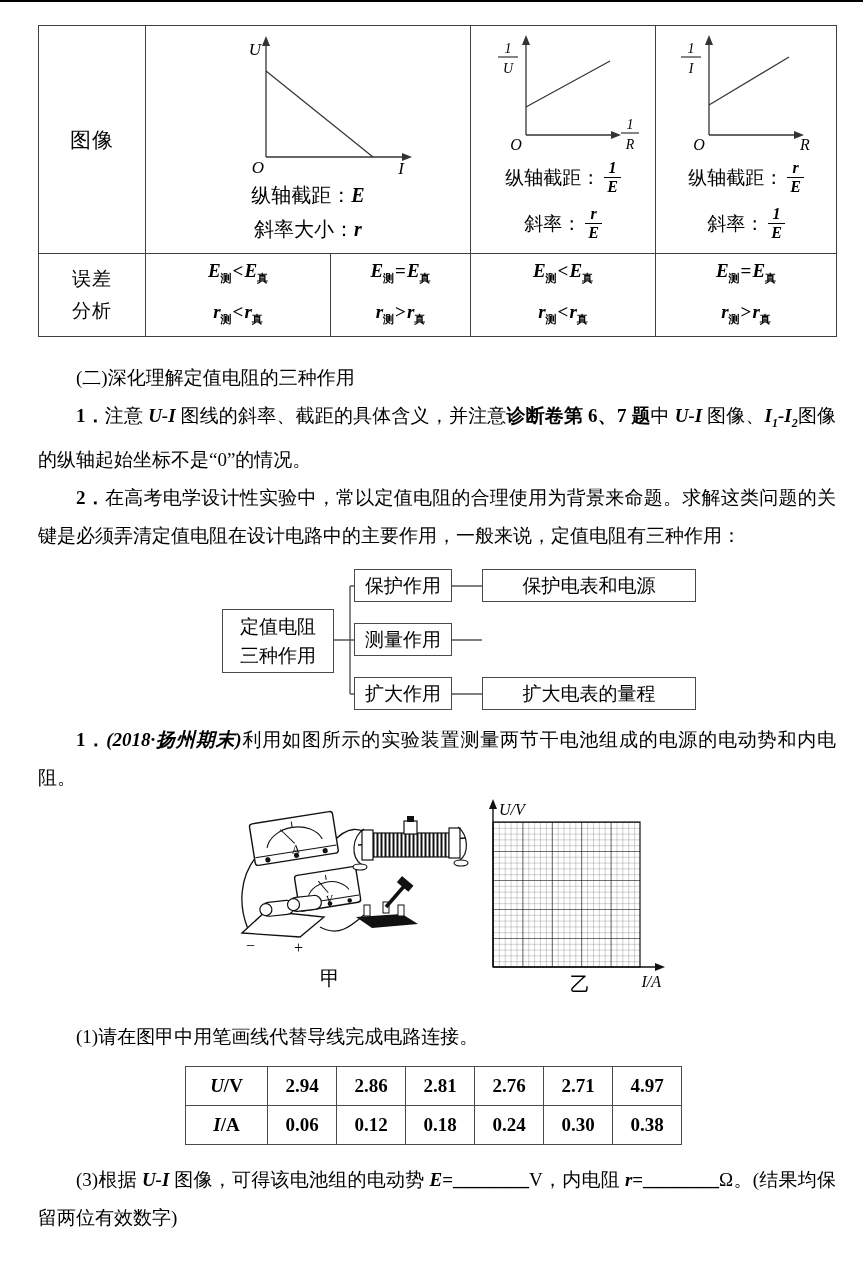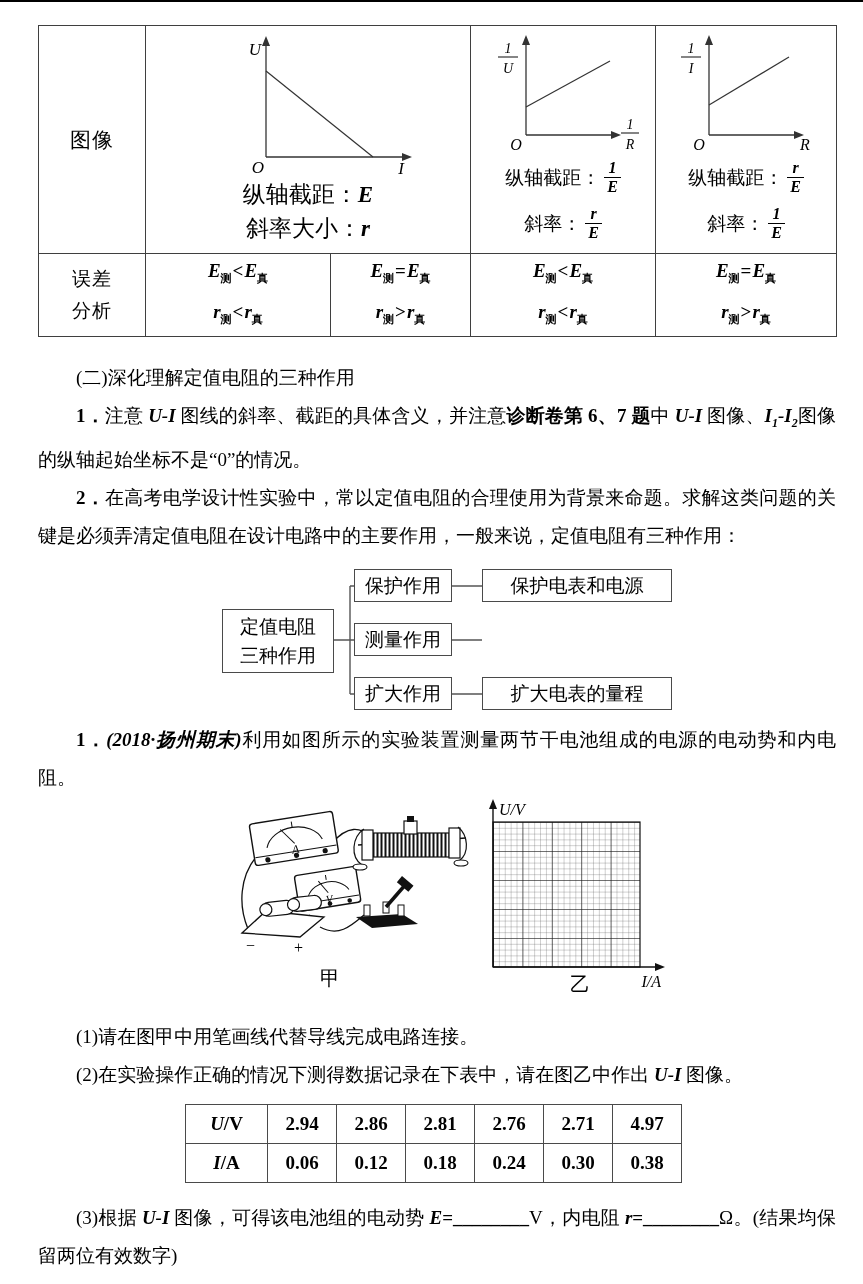--- a/index.html
+++ b/index.html
@@ -6,21 +6,21 @@
   .page{position:relative;width:863px;height:1284px;background:#ffffff;overflow:hidden;
         font-family:"Liberation Serif","DejaVu Serif",serif;color:#000;}
   .top-rule{position:absolute;left:0;top:0;width:863px;height:2px;background:#000;}
 
   
   table.sum{border-collapse:collapse;table-layout:fixed;margin:25px 0 0 38px;}
   table.sum td{border:1.5px solid #3f3f3f;vertical-align:middle;text-align:center;padding:0;}
   td.hd{font-size:21px;letter-spacing:1px;}
   td.hd div{line-height:30px;}
   .gcell{display:flex;flex-direction:column;align-items:center;justify-content:center;}
-  .gl{font-size:23px;line-height:34px;}
+  .gl{font-size:20px;line-height:34px;}
   .gl .bv{font-weight:bold;font-style:italic;font-family:"Liberation Serif",serif;}
   .glf{font-size:19px;line-height:46px;display:flex;align-items:center;justify-content:center;gap:4px;}
   .frac{display:inline-block;vertical-align:middle;text-align:center;font-weight:bold;font-style:italic;
         font-size:16px;line-height:1.15;}
   .frac .fn{display:block;border-bottom:1.5px solid #000;padding:0 4px;}
   .frac .fd{display:block;padding:0 3px;}
   .erl{font-size:19px;line-height:33px;font-weight:bold;}
   .erl i{font-style:italic;}
   .erl sub{font-size:11px;font-weight:bold;}
   .erl .op{padding:0 1px;}
@@ -31,21 +31,21 @@
   .ind{text-indent:2em;}
   .bld{font-weight:bold;}
   .bi{font-weight:bold;font-style:italic;}
   sub.small{font-size:12px;font-weight:bold;font-style:italic;}
 
   
   .diagram{position:relative;width:863px;height:152px;margin-top:14px;}
   .dbox{position:absolute;border:1.5px solid #4a4a4a;background:#fff;font-size:19px;text-align:center;}
   .root{left:222px;top:40px;width:110px;line-height:29px;padding:2px 0;}
   .branch{width:96px;line-height:31px;height:31px;}
-  .leaf{line-height:31px;height:31px;padding:0 14px;}
+  .leaf{line-height:31px;height:31px;padding:0 26px;}
   .dsvg{position:absolute;left:0;top:0;}
 
   .sec-title{width:863px;text-align:center;font-weight:bold;font-size:20px;margin-top:12px;line-height:32px;}
 
   
   .figure{position:relative;width:863px;height:205px;margin-top:2px;}
   .cap{position:absolute;font-size:20px;}
 
   
   table.dt{border-collapse:collapse;table-layout:fixed;margin:10px 0 6px 185px;}
@@ -297,21 +297,20 @@
       <text class="it" x="44" y="16" font-size="16">U/V</text>
       <text class="it" x="206" y="188" text-anchor="end" font-size="16">I/A</text>
     </svg>
 
     <div class="cap" style="left:320px;top:166px"><span>甲</span></div>
     <div class="cap" style="left:570px;top:172px"><span>乙</span></div>
   </div>
 
   <p class="para ind" style="margin-top:14px"><span>(1)请在图甲中用笔画线代替导线完成电路连接。</span></p>
 
-  <p class="para ind"><span>(2)在实验操作正确的情况下测得数据记录在下表中，请在图乙中作出 </span><span class="bi">U-I</span><span> 图像。</span></p>
 
   <table class="dt">
     <colgroup>
         <col style="width:82px">
         <col style="width:69px">
         <col style="width:69px">
         <col style="width:69px">
         <col style="width:69px">
         <col style="width:69px">
         <col style="width:69px">

